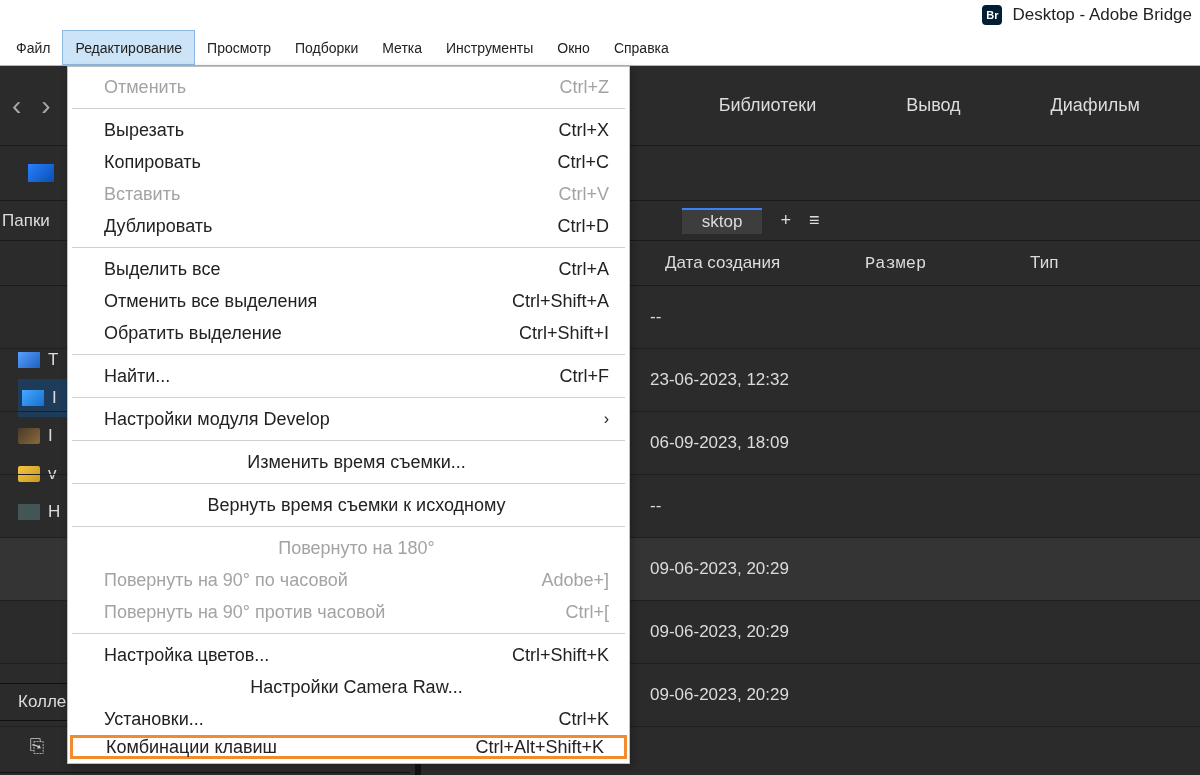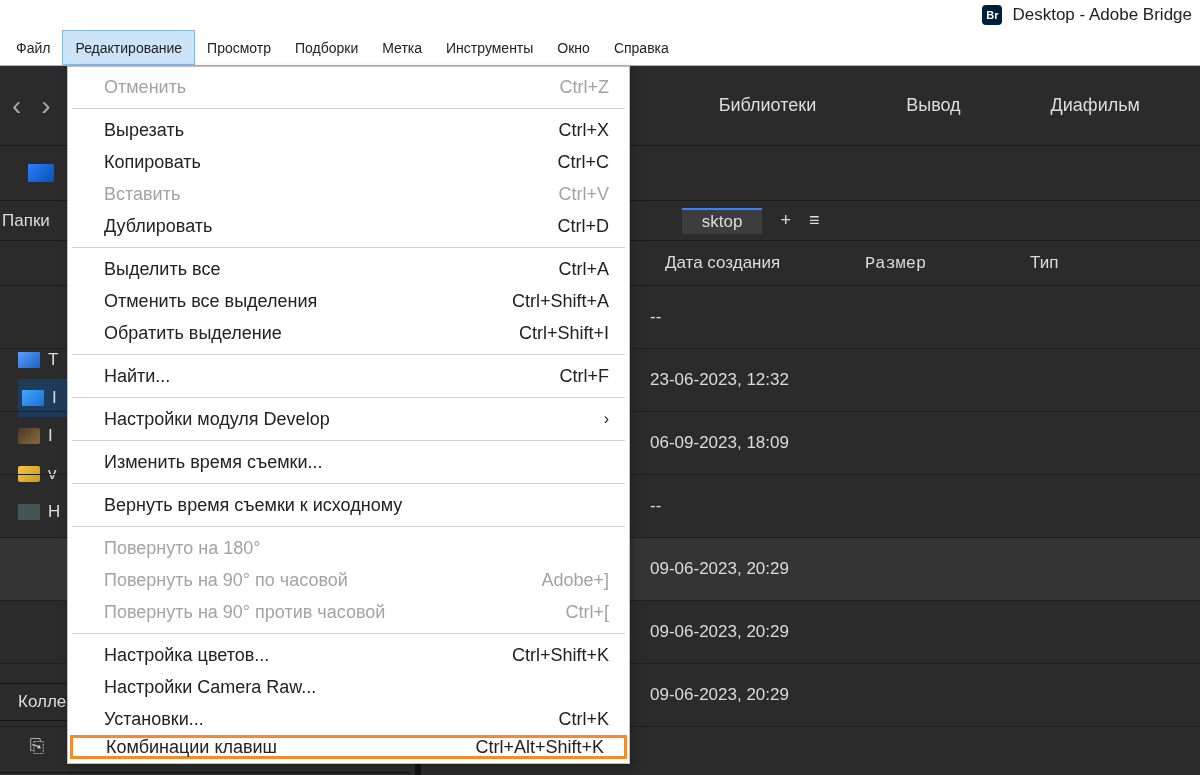--- a/index.html
+++ b/index.html
@@ -221,20 +221,21 @@
     padding: 4px 0;
     color: #222;
     font-size: 18px;
   }
   .dd-item {
     display: flex;
     align-items: center;
     height: 32px;
     padding: 0 20px 0 36px;
     cursor: default;
+    justify-content: center;
   }
   .dd-item.disabled { color: #a3a3a3; }
   .dd-item .shortcut { margin-left: auto; color: inherit; }
   .dd-item .submenu-arrow { margin-left: auto; font-size: 16px; }
   .dd-sep { height: 1px; background: #d0d0d0; margin: 5px 4px; }
   .dd-item.highlight {
     border: 3px solid #f28a2e;
     height: 24px;
     margin: 0 2px;
     padding-left: 33px;

